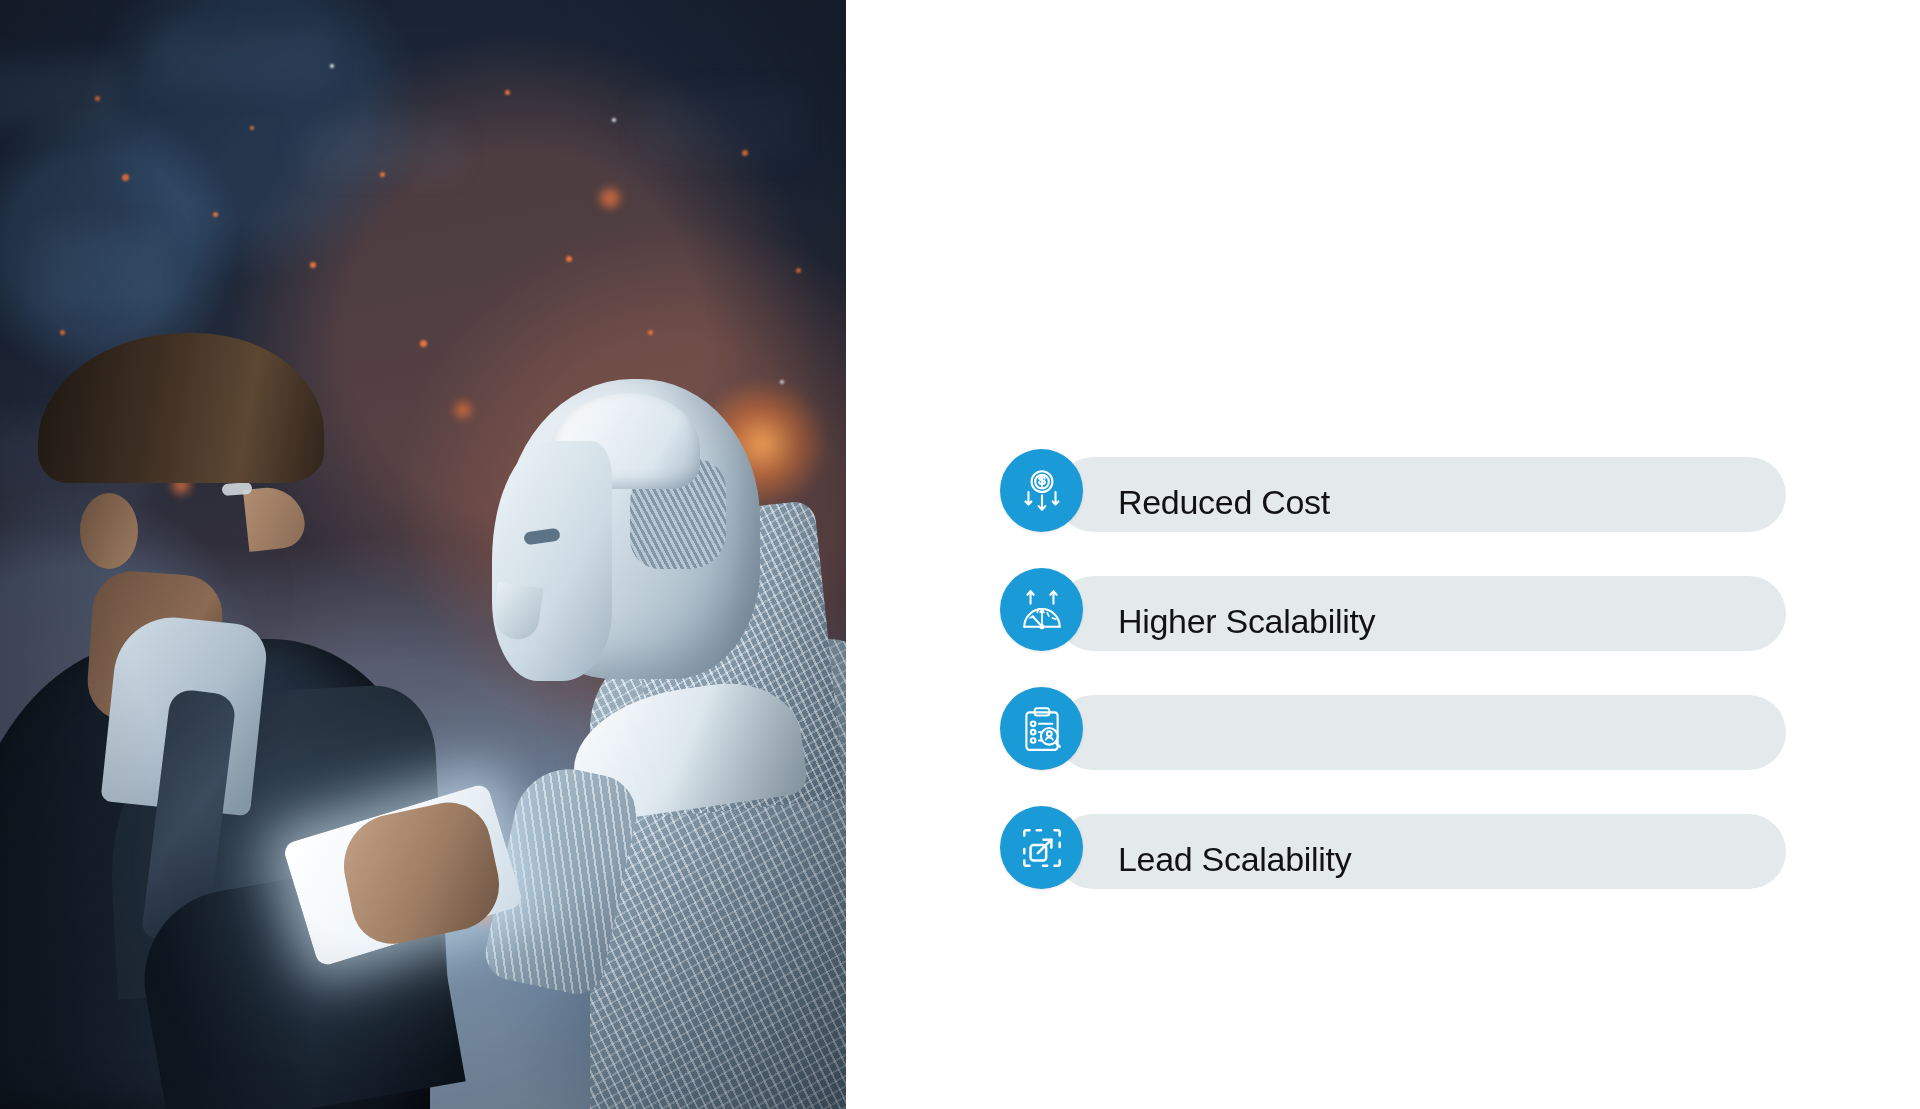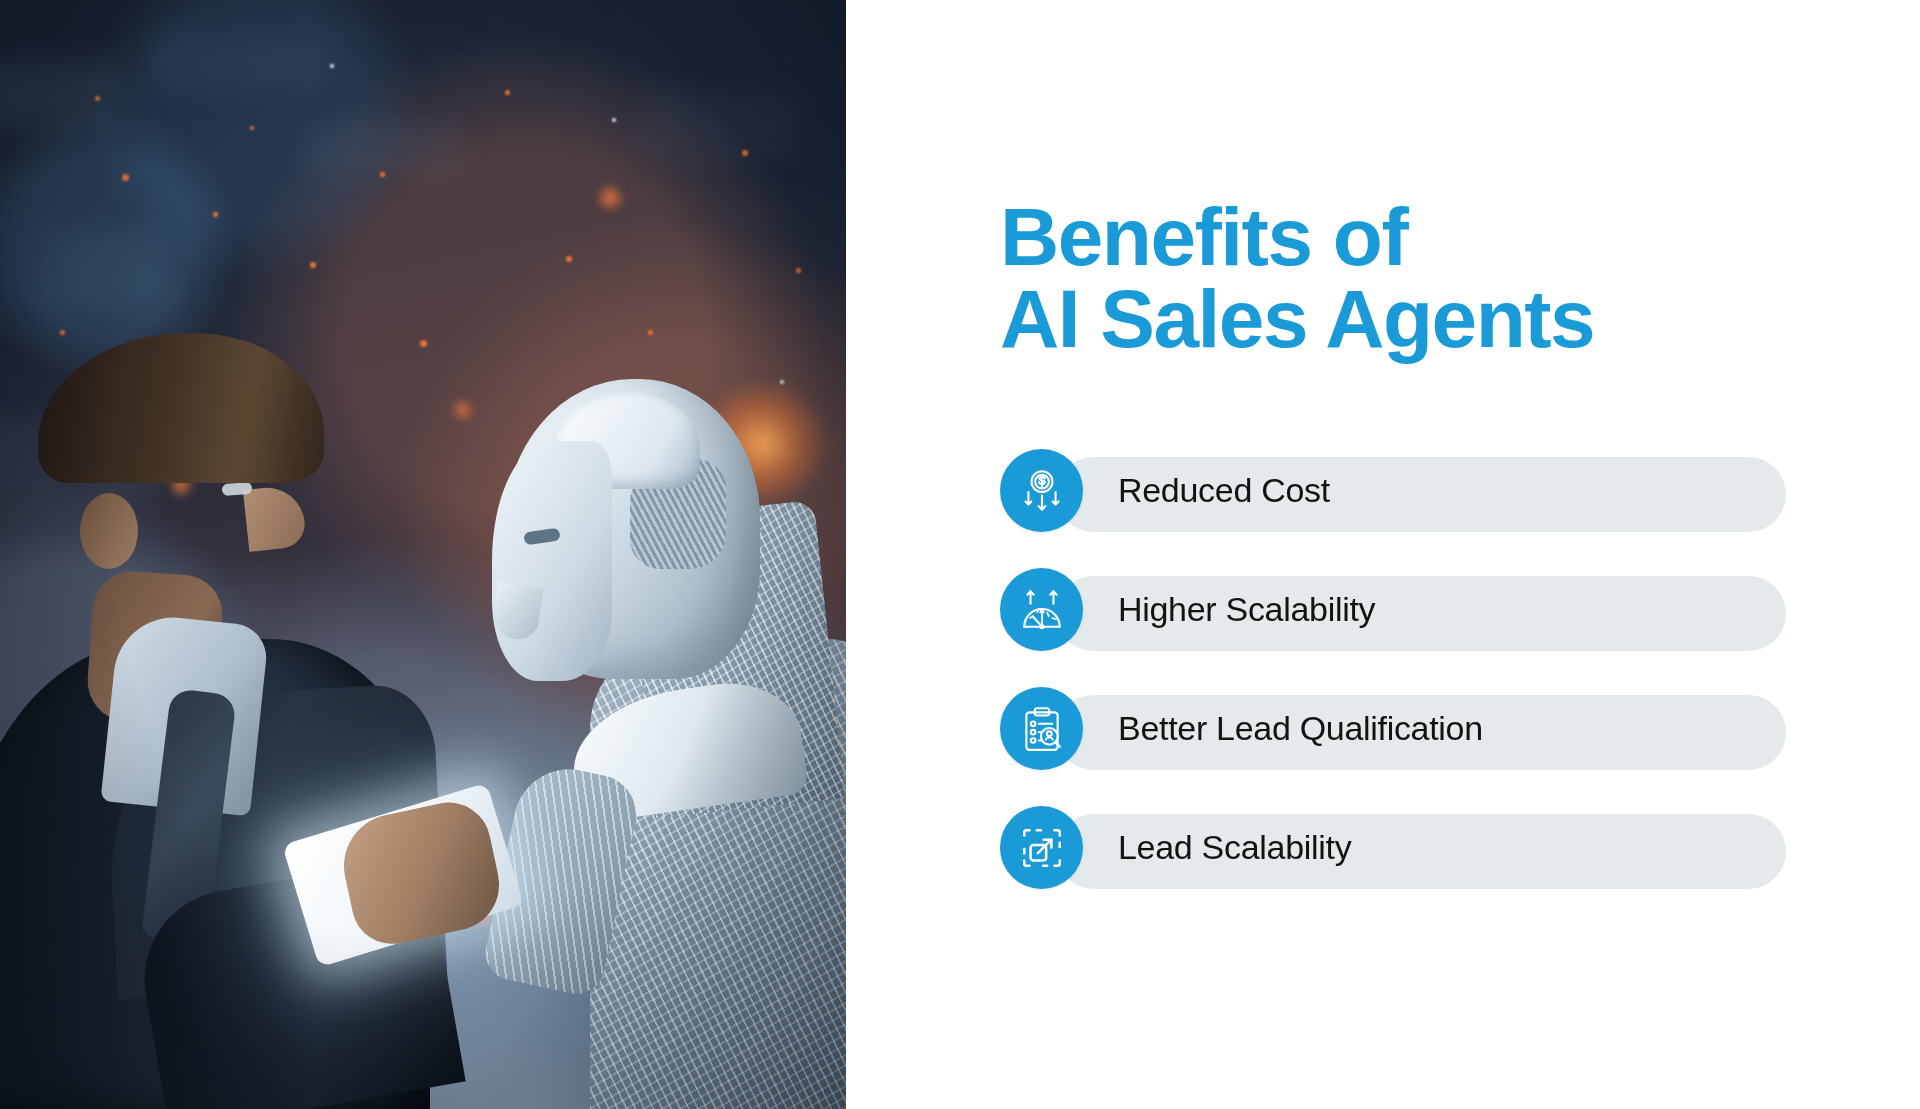--- a/index.html
+++ b/index.html
@@ -193,21 +193,21 @@
     position:absolute;left:56px;top:8px;width:730px;height:75px;
     background:#e4eaec;border-radius:38px;
   }
   .badge{
     position:absolute;left:0;top:0;width:83px;height:83px;border-radius:50%;
     background:#1a9bd7;display:flex;align-items:center;justify-content:center;
     box-shadow:0 1px 3px rgba(0,0,0,.10);
   }
   .badge svg{display:block;}
   .benefit-label{
-    position:absolute;left:118px;top:0;height:83px;display:flex;align-items:center;
+    position:absolute;left:118px;top:12px;height:83px;display:flex;align-items:center;
     font-size:34px;font-weight:500;color:#121212;letter-spacing:-.3px;white-space:nowrap;
   }
 </style>
 </head>
 <body>
 
 <div class="slide">
 
   <div class="photo">
     <div class="photo-bg"></div>
@@ -286,22 +286,20 @@
       <div class="man-arm"></div>
       <div class="tablet"></div>
       <div class="man-hand"></div>
     </div>
 
     <div class="photo-vignette"></div>
   </div>
 
   <div class="content">
 
-    <div class="title">Benefits of
-AI Sales Agents</div>
 
     <div class="benefits">
 
       <div class="benefit">
         <div class="pill"></div>
         <div class="badge">
           <span>
             <svg width="50" height="50" viewBox="0 0 48 48" fill="none" stroke="#ffffff" stroke-width="2" stroke-linecap="round" stroke-linejoin="round">
               <circle cx="24" cy="15" r="10"></circle>
               <circle cx="24" cy="15" r="6.5"></circle>
@@ -347,21 +345,20 @@
               <path d="M21 27h7" stroke-width="1.8"></path>
               <circle cx="15.5" cy="35" r="2.2"></circle>
               <path d="M21 35h5" stroke-width="1.8"></path>
               <circle cx="31" cy="31" r="8" fill="#1a9bd7"></circle>
               <circle cx="31" cy="28.6" r="2.3"></circle>
               <path d="M27.6 34.4a3.6 3.6 0 0 1 6.8 0" stroke-width="1.6"></path>
               <path d="M36.8 36.8L41 41" stroke-width="2.4"></path>
             </svg>
           </span>
         </div>
-        <div class="benefit-label">Better Lead Qualification</div>
       </div>
 
       <div class="benefit">
         <div class="pill"></div>
         <div class="badge">
           <span>
             <svg width="50" height="50" viewBox="0 0 48 48" fill="none" stroke="#ffffff" stroke-width="2.4" stroke-linecap="round" stroke-linejoin="round">
               <path d="M12 7H9a2 2 0 0 0-2 2v3" stroke-dasharray="0"></path>
               <path d="M19 7h5" stroke-dasharray="4 4"></path>
               <path d="M36 7h3a2 2 0 0 1 2 2v3"></path>

